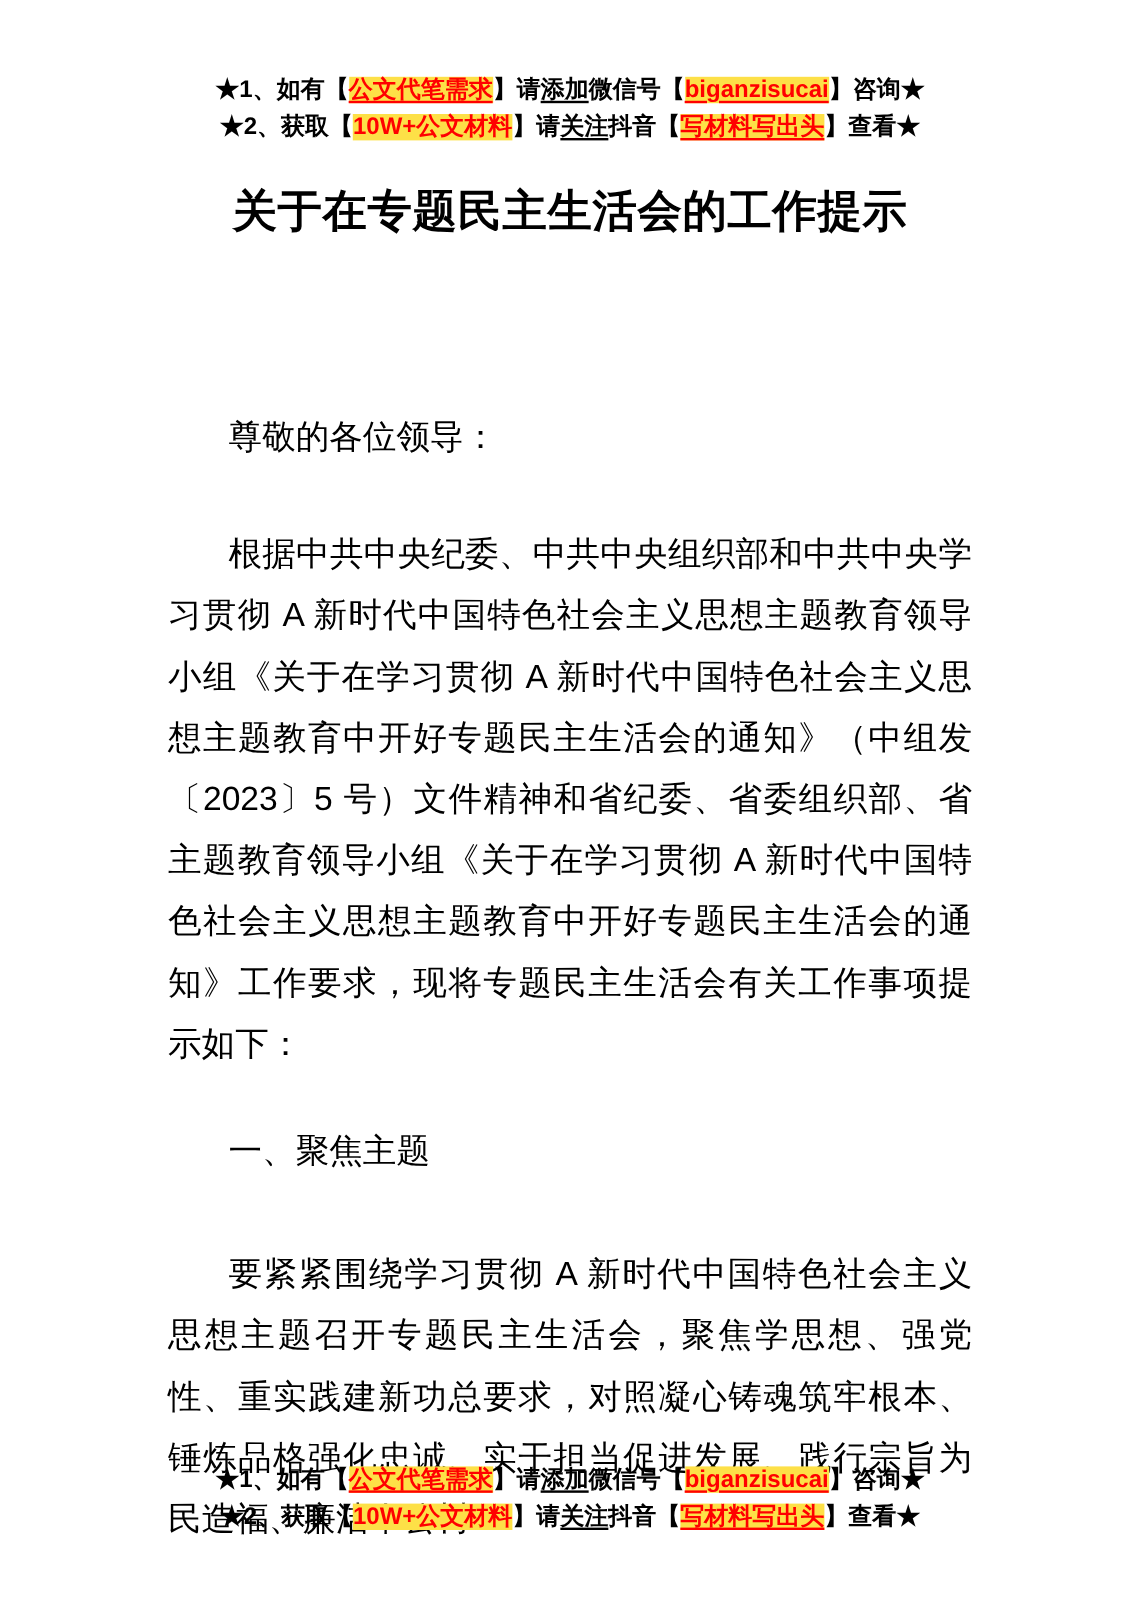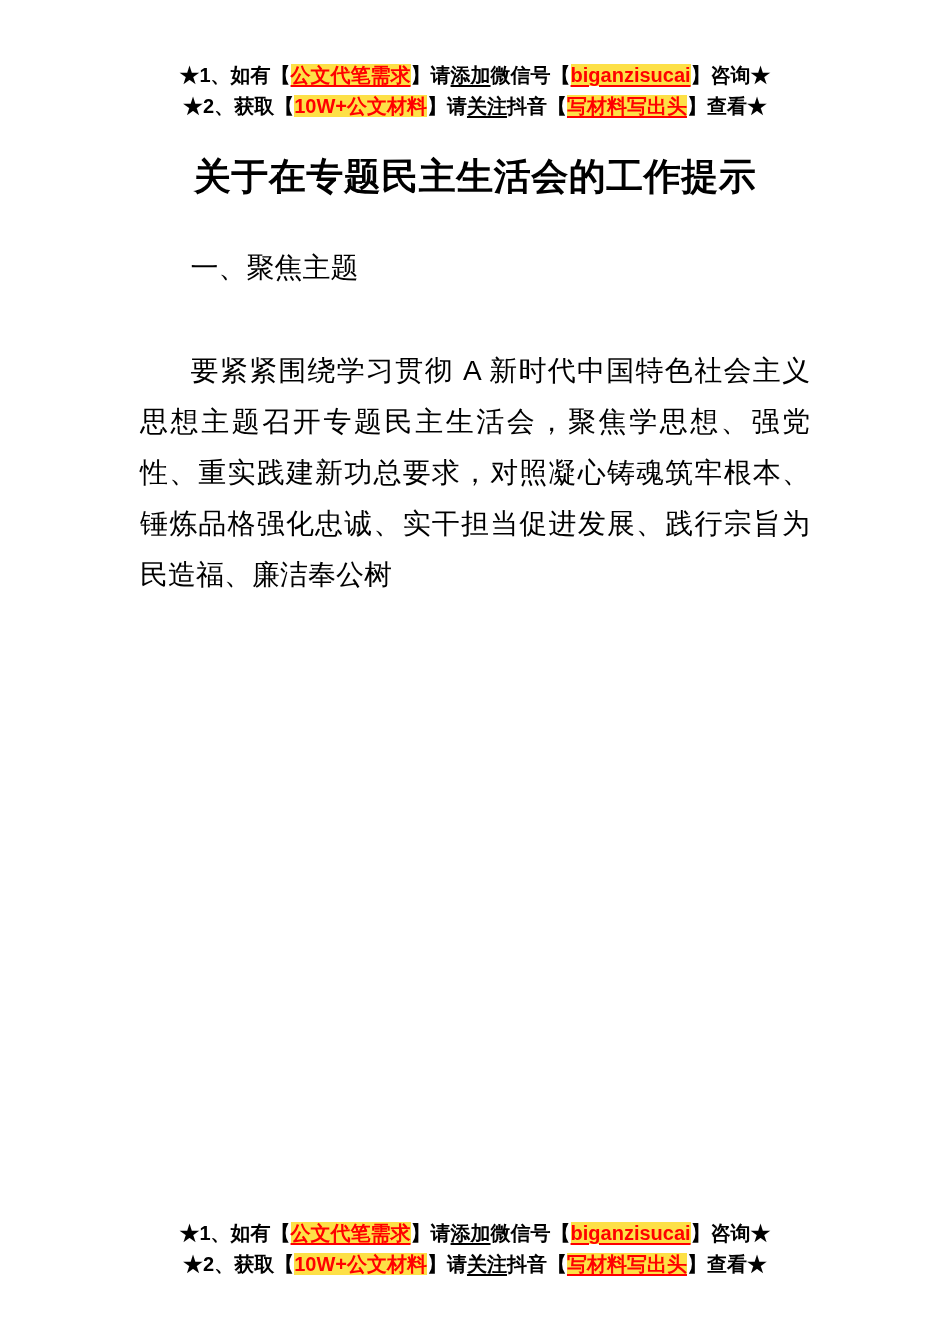--- a/index.html
+++ b/index.html
@@ -71,20 +71,22 @@
     <span>★1、如有【</span><span class="hl u">公文代笔需求</span><span>】请</span><span class="u">添加</span><span>微信号【</span><span class="hl u">biganzisucai</span><span>】咨询★</span>
   </div>
   <div class="banner-line">
     <span>★2、获取【</span><span class="hl">10W+公文材料</span><span>】请</span><span class="u">关注</span><span>抖音【</span><span class="hl u">写材料写出头</span><span>】查看★</span>
   </div>
 </div>
 
 <h1 class="doc-title">关于在专题民主生活会的工作提示</h1>
 
 <div class="content">
+  <p class="para para-salutation">尊敬的各位领导：</p>
+  <p class="para para-intro">根据中共中央纪委、中共中央组织部和中共中央学习贯彻 A 新时代中国特色社会主义思想主题教育领导小组《关于在学习贯彻 A 新时代中国特色社会主义思想主题教育中开好专题民主生活会的通知》（中组发〔2023〕5 号）文件精神和省纪委、省委组织部、省主题教育领导小组《关于在学习贯彻 A 新时代中国特色社会主义思想主题教育中开好专题民主生活会的通知》工作要求，现将专题民主生活会有关工作事项提示如下：</p>
   <p class="para para-heading">一、聚焦主题</p>
   <p class="para para-section">要紧紧围绕学习贯彻 A 新时代中国特色社会主义思想主题召开专题民主生活会，聚焦学思想、强党性、重实践建新功总要求，对照凝心铸魂筑牢根本、锤炼品格强化忠诚、实干担当促进发展、践行宗旨为民造福、廉洁奉公树</p>
 </div>
 
 <div class="banner banner-footer">
   <div class="banner-line">
     <span>★1、如有【</span><span class="hl u">公文代笔需求</span><span>】请</span><span class="u">添加</span><span>微信号【</span><span class="hl u">biganzisucai</span><span>】咨询★</span>
   </div>
   <div class="banner-line">
     <span>★2、获取【</span><span class="hl">10W+公文材料</span><span>】请</span><span class="u">关注</span><span>抖音【</span><span class="hl u">写材料写出头</span><span>】查看★</span>

